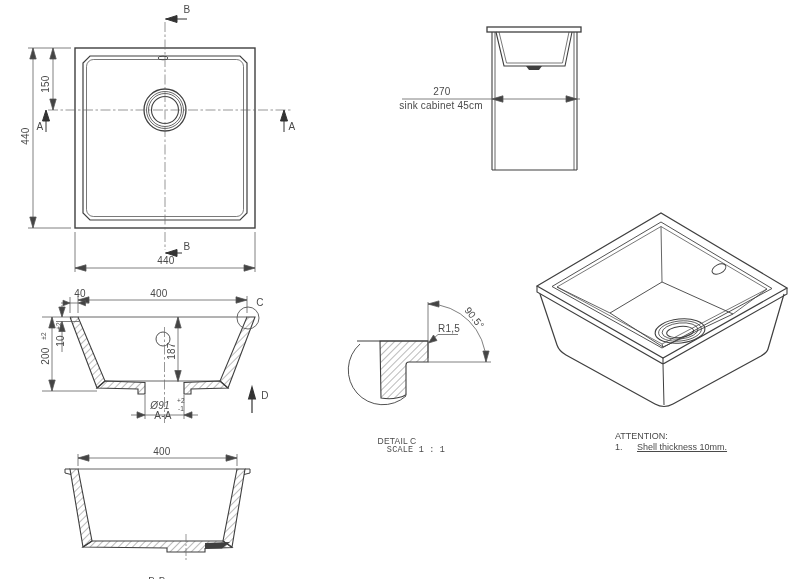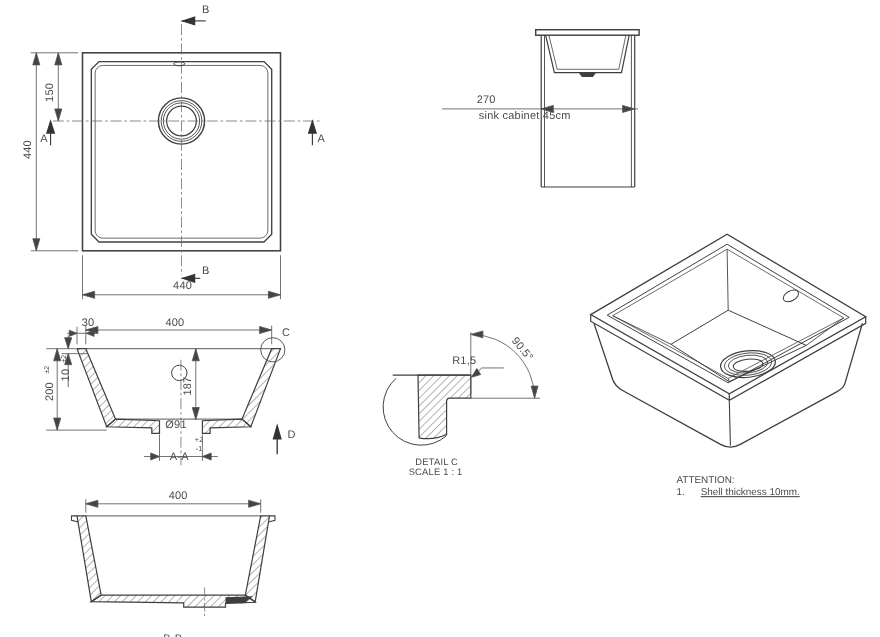--- a/index.html
+++ b/index.html
@@ -5,21 +5,21 @@
   html,body{margin:0;padding:0;background:#fff;}
   #sheet{position:relative;width:800px;height:579px;background:#fff;overflow:hidden;
          font-family:"Liberation Sans", sans-serif;color:#4a4a4a;}
   #sheet svg{position:absolute;left:0;top:0;}
   .c{position:absolute;transform:translate(-50%,-50%);font-size:10px;white-space:nowrap;
      letter-spacing:.2px;line-height:1;}
   .rot{transform:translate(-50%,-50%) rotate(-90deg);}
   .rot45{transform:translate(-50%,-50%) rotate(51deg);}
   .tol{font-size:6.5px;}
   .lab{font-size:10px;}
-  .small9{font-size:8.5px;}
+  .small9{font-size:8.5px;margin-top:21px;}
   .la{position:absolute;font-size:9px;white-space:nowrap;line-height:1;text-align:center;}
 </style>
 </head>
 <body>
 
 <div id="sheet">
 
 <svg width="800" height="579" viewBox="0 0 800 579">
   <defs>
     <pattern id="hat" patternUnits="userSpaceOnUse" width="5" height="5" patternTransform="rotate(45)">
@@ -188,41 +188,41 @@
 
 <span class="c lab" style="left:187px;top:10px;">B</span>
 <span class="c lab" style="left:187px;top:247px;">B</span>
 <span class="c lab" style="left:40px;top:127px;">A</span>
 <span class="c lab" style="left:292px;top:127px;">A</span>
 <span class="c" style="left:166px;top:261px;">440</span>
 <span class="c rot" style="left:26px;top:136px;">440</span>
 <span class="c rot" style="left:46px;top:84px;">150</span>
 
 <span class="c" style="left:442px;top:92px;">270</span>
-<span class="c" style="left:441px;top:106px;margin-left:36px;">sink cabinet 45cm</span>
+<span class="c" style="left:441px;top:106px;">sink cabinet 45cm</span>
 
 <span class="c" style="left:159px;top:294px;">400</span>
-<span class="c" style="left:80px;top:294px;">30</span>
+<span class="c" style="left:80px;top:294px;">40</span>
 <span class="c rot" style="left:46px;top:356px;">200</span>
 <span class="c rot tol" style="left:44px;top:336px;">±2</span>
 <span class="c rot" style="left:61px;top:341px;">10</span>
 <span class="c rot tol" style="left:59px;top:326px;">±2</span>
 <span class="c rot" style="left:172px;top:351px;">187</span>
-<span class="c" style="left:160px;top:387px;">Ø91</span>
+<span class="c" style="left:160px;top:406px;font-style:italic;">Ø91</span>
 <span class="c tol" style="left:181px;top:401px;">+2</span>
 <span class="c tol" style="left:181px;top:409px;">-1</span>
 <span class="c lab" style="left:260px;top:303px;">C</span>
 <span class="c lab" style="left:265px;top:396px;">D</span>
 <span class="c lab" style="left:163px;top:416px;">A-A</span>
 
 <span class="c" style="left:162px;top:452px;">400</span>
 <span class="c lab" style="left:157px;top:582px;">B-B</span>
 
-<span class="c" style="left:422px;top:329px;">R1,5</span>
+<span class="c" style="left:449px;top:329px;">R1,5</span>
 <span class="c rot45" style="left:474px;top:318px;">90.5°</span>
 <span class="c small9" style="left:397px;top:420px;">DETAIL C</span>
-<span class="c small9" style="left:396px;top:429px;">SCALE 1 : 1</span>
+<span class="c small9" style="left:416px;top:429px;font-family:Liberation Mono, monospace;">SCALE 1 : 1</span>
 
 <span class="la" style="left:615px;top:432px;">ATTENTION:</span>
 <span class="la" style="left:615px;top:443px;">1.</span>
 <span class="la" style="left:637px;top:443px;text-decoration:underline;">Shell thickness 10mm.</span>
 
 </div>
 
 </body></html>

